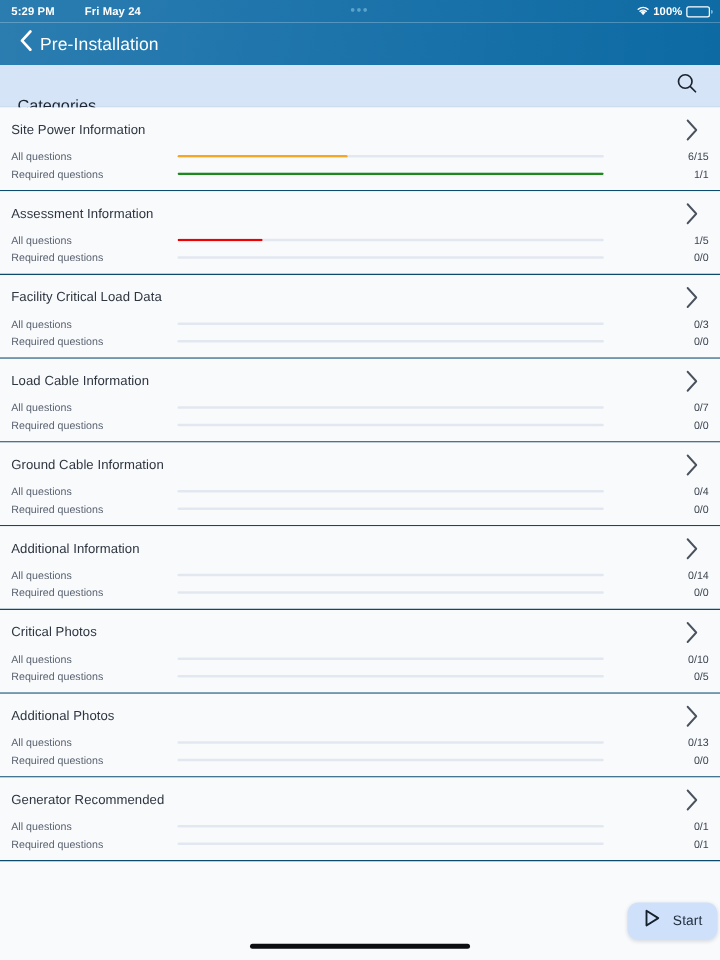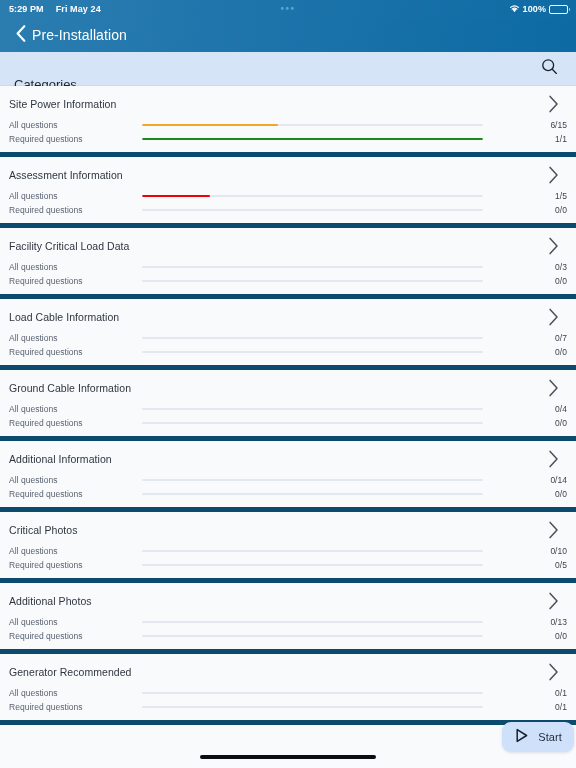--- a/index.html
+++ b/index.html
@@ -33,21 +33,21 @@
     background: linear-gradient(100deg, #2b7db0 0%, #1d74ab 45%, #0f6ba4 100%);
     display: flex;
     align-items: center;
     padding: 0 8px 0 9px;
     color: #ffffff;
     font-size: 9px;
     font-weight: bold;
     letter-spacing: 0.1px;
     position: relative;
   }
-  .status-left { display: flex; align-items: center; gap: 12px; }
+  .status-left { display: flex; align-items: center; gap: 24px; }
   .status-right {
     margin-left: auto;
     display: flex;
     align-items: center;
     gap: 3px;
   }
   .status-dots {
     position: absolute;
     left: 50%;
     transform: translateX(-50%);
@@ -132,21 +132,21 @@
   }
 
   
   .list {
     flex: 1 1 auto;
     overflow: hidden;
     background: #f8fafc;
   }
   .category {
     padding: 9px 0 6px 0;
-    border-bottom: 5px solid #0c4a6e;
+    border-bottom: 1px solid #0c4a6e;
     background: #f8fafc;
     cursor: pointer;
   }
   .cat-top {
     display: flex;
     align-items: center;
     padding: 0 14px 0 9px;
     height: 18px;
   }
   .cat-name {

